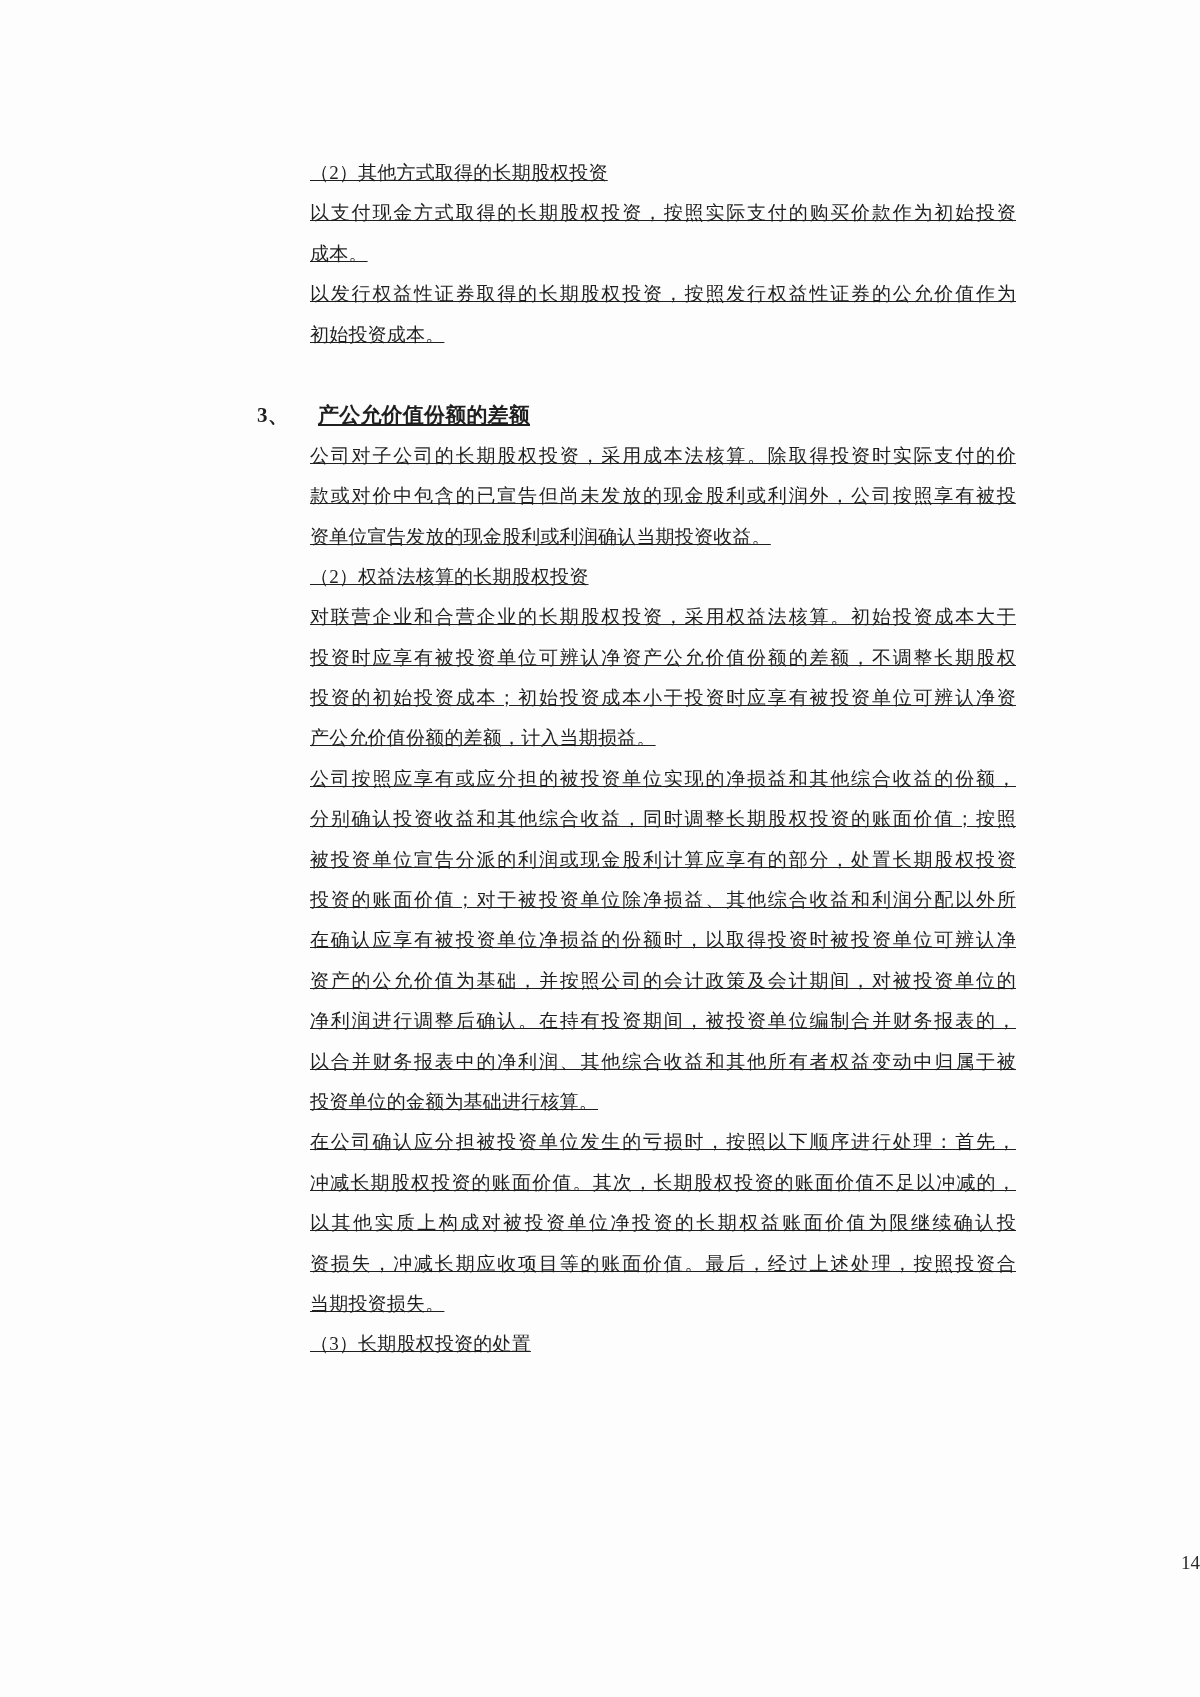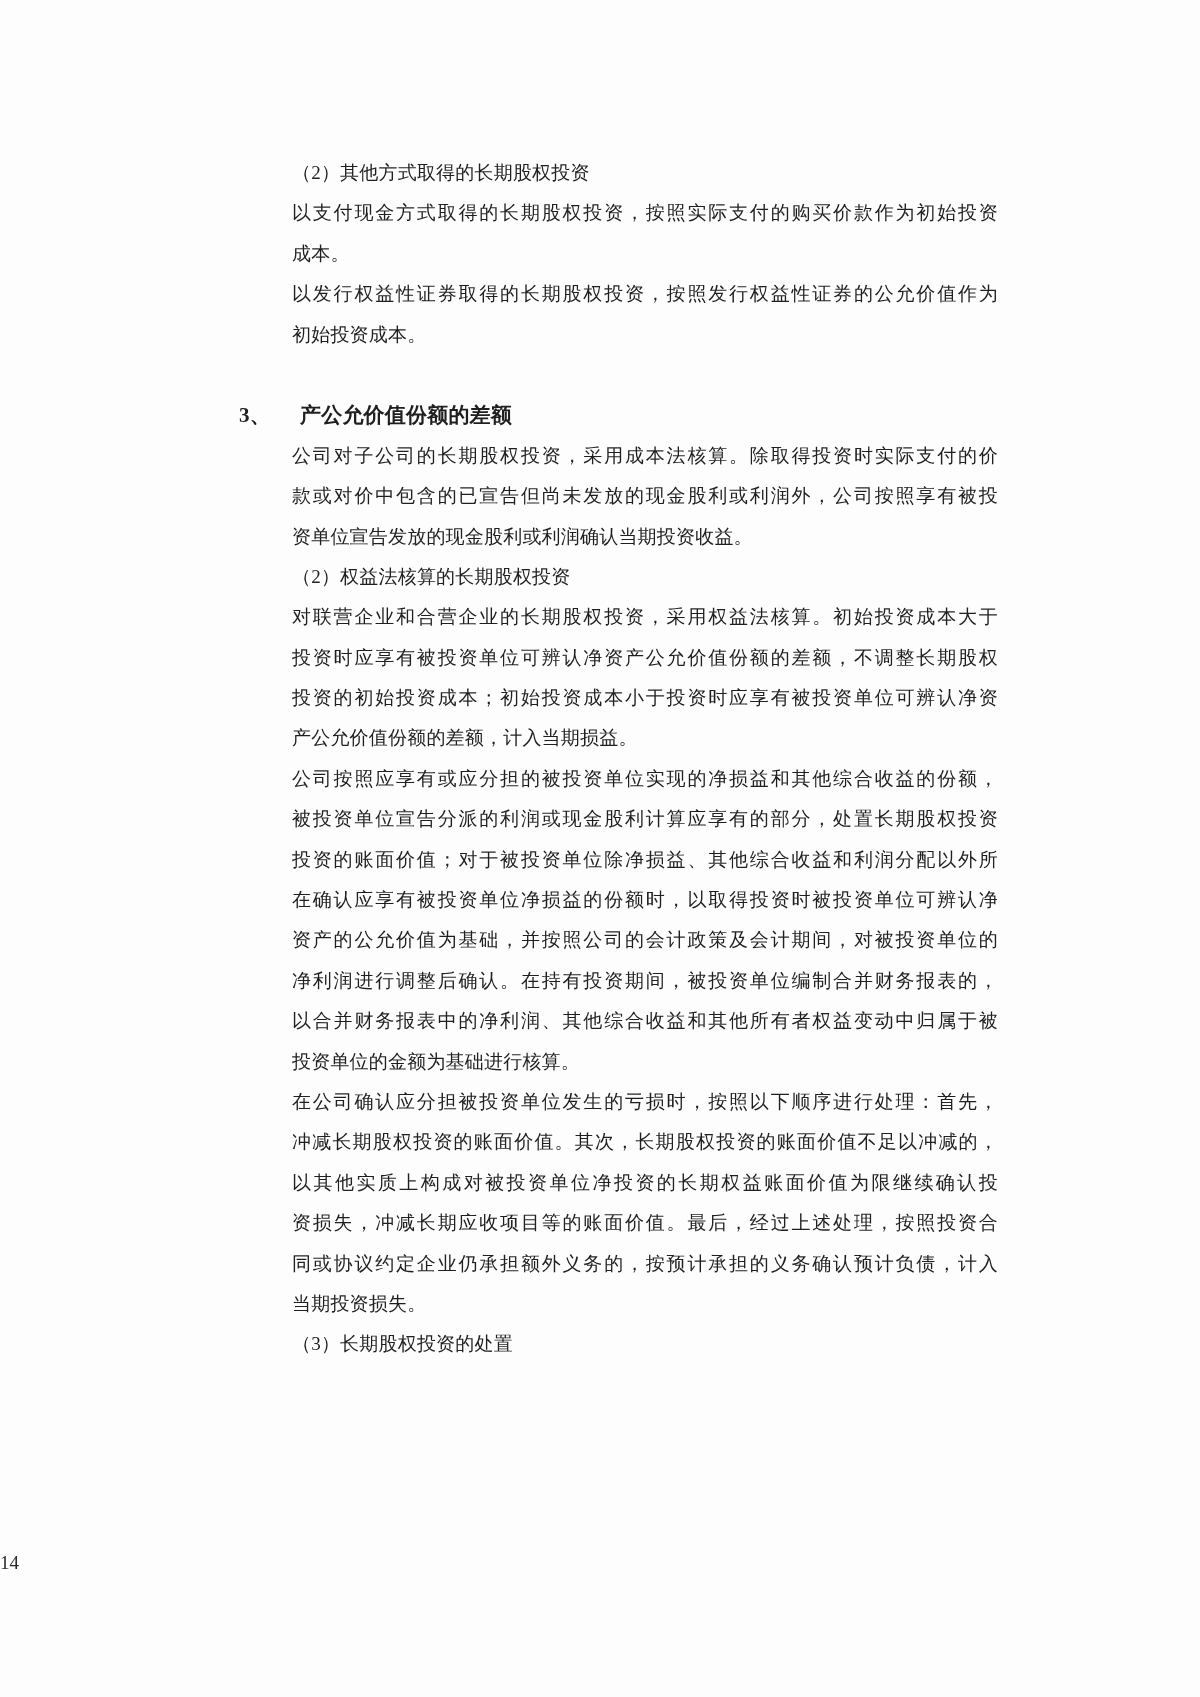--- a/index.html
+++ b/index.html
@@ -10,26 +10,27 @@
     position: relative;
     overflow: hidden;
   }
   .page {
     position: absolute; left: 0; top: 0;
     width: 1200px; height: 1697px;
     background: #fdfdfd;
   }
   .text-block {
     position: absolute;
-    left: 292px; top: 153px;
+    left: 310px; top: 153px;
     width: 706px;
     font-size: 19px;
     line-height: 40.4px;
     color: #1f1f1f;
     letter-spacing: 0.2px;
+    text-decoration: underline;
   }
   .line { height: 40.4px; }
   .line.j {
     text-align: justify;
     text-align-last: justify;
   }
   .line.spacer { height: 40.4px; }
   .line.h3 {
     font-weight: bold;
     font-size: 21px;
@@ -38,21 +39,21 @@
   }
   .h3num {
     position: absolute;
     left: -53px; top: 0;
     font-weight: bold;
   }
   .footer {
     position: absolute;
     left: 0; top: 1552px;
     width: 1200px;
-    text-align: left;
+    text-align: right;
     font-size: 19px;
     color: #2a2a2a;
     font-family: "Liberation Serif", "DejaVu Serif", serif;
   }
 </style>
 </head>
 <body>
 
 <div class="page">
   <div class="text-block">
@@ -65,29 +66,29 @@
       <div class="line h3"><span class="h3num">3、</span><span>产公允价值份额的差额</span></div>
       <div class="line j">公司对子公司的长期股权投资，采用成本法核算。除取得投资时实际支付的价</div>
       <div class="line j">款或对价中包含的已宣告但尚未发放的现金股利或利润外，公司按照享有被投</div>
       <div class="line">资单位宣告发放的现金股利或利润确认当期投资收益。</div>
       <div class="line">（2）权益法核算的长期股权投资</div>
       <div class="line j">对联营企业和合营企业的长期股权投资，采用权益法核算。初始投资成本大于</div>
       <div class="line j">投资时应享有被投资单位可辨认净资产公允价值份额的差额，不调整长期股权</div>
       <div class="line j">投资的初始投资成本；初始投资成本小于投资时应享有被投资单位可辨认净资</div>
       <div class="line">产公允价值份额的差额，计入当期损益。</div>
       <div class="line j">公司按照应享有或应分担的被投资单位实现的净损益和其他综合收益的份额，</div>
+      <div class="line j">分别确认投资收益和其他综合收益，同时调整长期股权投资的账面价值；按照</div>
       <div class="line j">被投资单位宣告分派的利润或现金股利计算应享有的部分，处置长期股权投资</div>
       <div class="line j">投资的账面价值；对于被投资单位除净损益、其他综合收益和利润分配以外所</div>
       <div class="line j">在确认应享有被投资单位净损益的份额时，以取得投资时被投资单位可辨认净</div>
       <div class="line j">资产的公允价值为基础，并按照公司的会计政策及会计期间，对被投资单位的</div>
       <div class="line j">净利润进行调整后确认。在持有投资期间，被投资单位编制合并财务报表的，</div>
       <div class="line j">以合并财务报表中的净利润、其他综合收益和其他所有者权益变动中归属于被</div>
       <div class="line">投资单位的金额为基础进行核算。</div>
       <div class="line j">在公司确认应分担被投资单位发生的亏损时，按照以下顺序进行处理：首先，</div>
       <div class="line j">冲减长期股权投资的账面价值。其次，长期股权投资的账面价值不足以冲减的，</div>
       <div class="line j">以其他实质上构成对被投资单位净投资的长期权益账面价值为限继续确认投</div>
       <div class="line j">资损失，冲减长期应收项目等的账面价值。最后，经过上述处理，按照投资合</div>
-      <div class="line j">同或协议约定企业仍承担额外义务的，按预计承担的义务确认预计负债，计入</div>
       <div class="line">当期投资损失。</div>
       <div class="line">（3）长期股权投资的处置</div>
     </div>
   <div class="footer">14</div>
 </div>
 
 </body></html>

